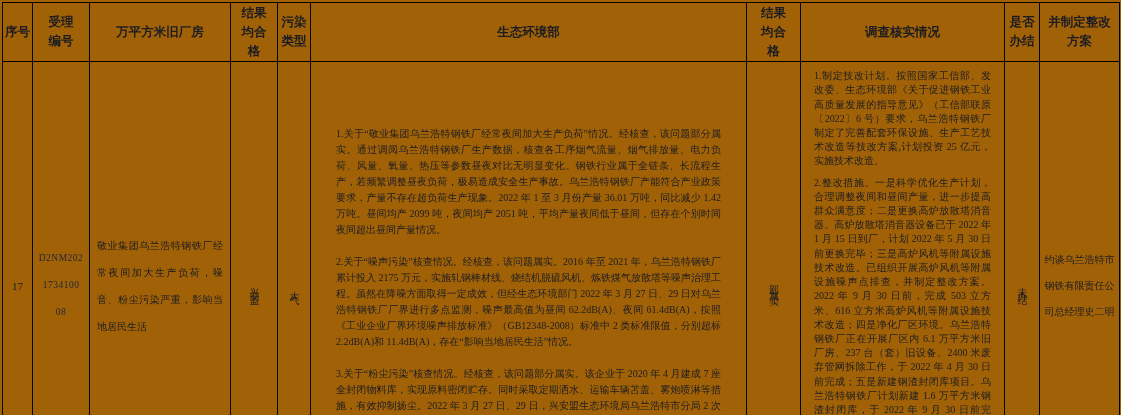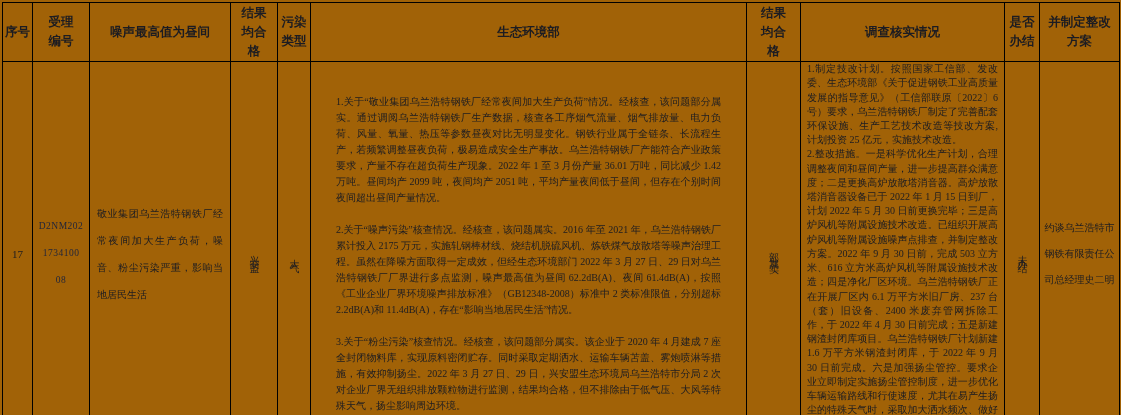--- a/index.html
+++ b/index.html
@@ -58,21 +58,21 @@
     padding: 0 9px;
     text-align: justify;
   }
   .invest p { margin: 16px; }
   .rect {
     font-size: 10px;
     line-height: 14.2px;
     padding: 0 6px;
     text-align: justify;
   }
-  .rect p { margin: 0; }
+  .rect p { margin: 7px; }
   .account {
     font-size: 10px;
     line-height: 26px;
     padding: 0 4px;
     text-align: center;
   }
 </style>
 </head>
 <body>
 
@@ -87,21 +87,21 @@
         <col style="width:436px">
       <col style="width:54px">
         <col style="width:204px">
         <col style="width:35px">
       <col style="width:80px">
     </colgroup>
     <thead>
       <tr>
         <th><span class="thw w2">序号</span></th>
         <th><span class="thw w2">受理编号</span></th>
-        <th><span class="thw">噪声最高值为昼间</span></th>
+        <th><span class="thw">万平方米旧厂房</span></th>
         <th><span class="thw w2">结果均合格</span></th>
         <th><span class="thw w2">污染类型</span></th>
         <th><span class="thw">生态环境部</span></th>
         <th><span class="thw w2">结果均合格</span></th>
         <th><span class="thw">调查核实情况</span></th>
         <th><span class="thw w2">是否办结</span></th>
         <th><span class="thw w5">并制定整改方案</span></th>
       </tr>
     </thead>
     <tbody>

